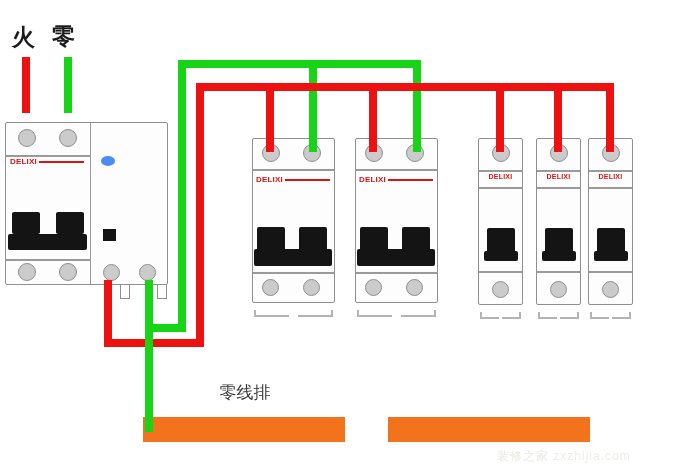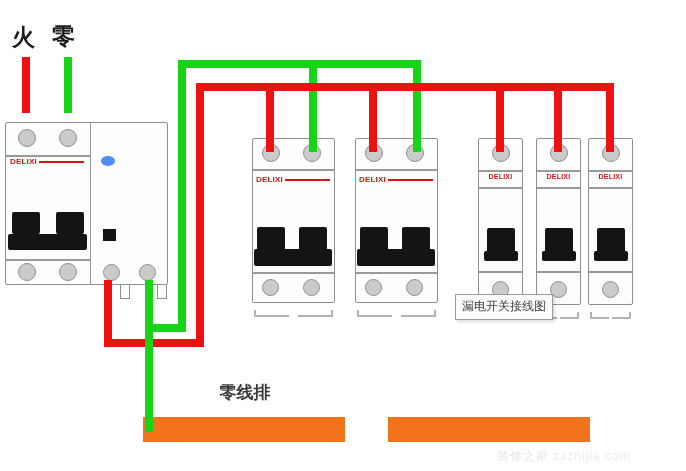--- a/index.html
+++ b/index.html
@@ -25,21 +25,21 @@
                      border-left:2px solid #b3b3b3; border-bottom:2px solid #b3b3b3; }
   .dimmark::after  { content:""; position:absolute; right:0; top:1px; width:42%; height:5px;
                      border-right:2px solid #b3b3b3; border-bottom:2px solid #b3b3b3; }
   
   .wires { position:absolute; inset:0; z-index:5; pointer-events:none; }
   .wire { position:absolute; }
   .red { background:var(--live-wire-red,#ee1111); }
   .green { background:var(--neutral-wire-green,#17d417); }
   
   .busbar { position:absolute; height:25px; width:202px; background:var(--bus-bar-orange,#f3731c); z-index:2; }
-  .bar-label { position:absolute; width:80px; text-align:center; font-size:17px; font-weight:bold; color:#383838; z-index:3; }
+  .bar-label { position:absolute; width:80px; text-align:center; font-size:17px; font-weight:normal; color:#383838; z-index:3; }
   .in-label { position:absolute; font-size:23px; font-weight:bold; color:#1c1c1c; }
   .n-label { position:absolute; font-size:7px; color:#787878; }
   .indicator { position:absolute; border-radius:50%; background:var(--indicator-blue,#4c8df5); }
   .testbtn { position:absolute; background:#141414; }
   .tooltip { position:absolute; left:455px; top:294px; z-index:20; background:#fcfcfc;
              border:1px solid #9a9a9a; box-shadow:2px 2px 3px rgba(0,0,0,.14);
              font-size:12px; color:#3c3c3c; padding:3px 6px 4px; white-space:nowrap; }
   .watermark { position:absolute; left:497px; top:448px; font-size:12px; letter-spacing:1px;
                color:#e9e7e0; white-space:nowrap; z-index:4; }
   .watermark .dom { color:#eeece6; }
@@ -170,20 +170,19 @@
 
     <div class="wire red" style="left:104px; top:280px; width:8px; height:67px;"></div>
     <div class="wire red" style="left:104px; top:339px; width:100px; height:8px;"></div>
     <div class="wire green" style="left:145px; top:324px; width:41px; height:8px;"></div>
     <div class="wire green" style="left:145px; top:280px; width:8px; height:152px;"></div>
 
     <div class="wire red" style="left:22px; top:57px; width:8px; height:56px;"></div>
     <div class="wire green" style="left:64px; top:57px; width:8px; height:56px;"></div>
   </div>
 
-  <div class="tooltip">漏电开关接线图</div>
 
   <div class="watermark">
     <span>装修之家</span>
     <span class="dom">zxzhijia.com</span>
   </div>
 
 </div>
 
 </body></html>

